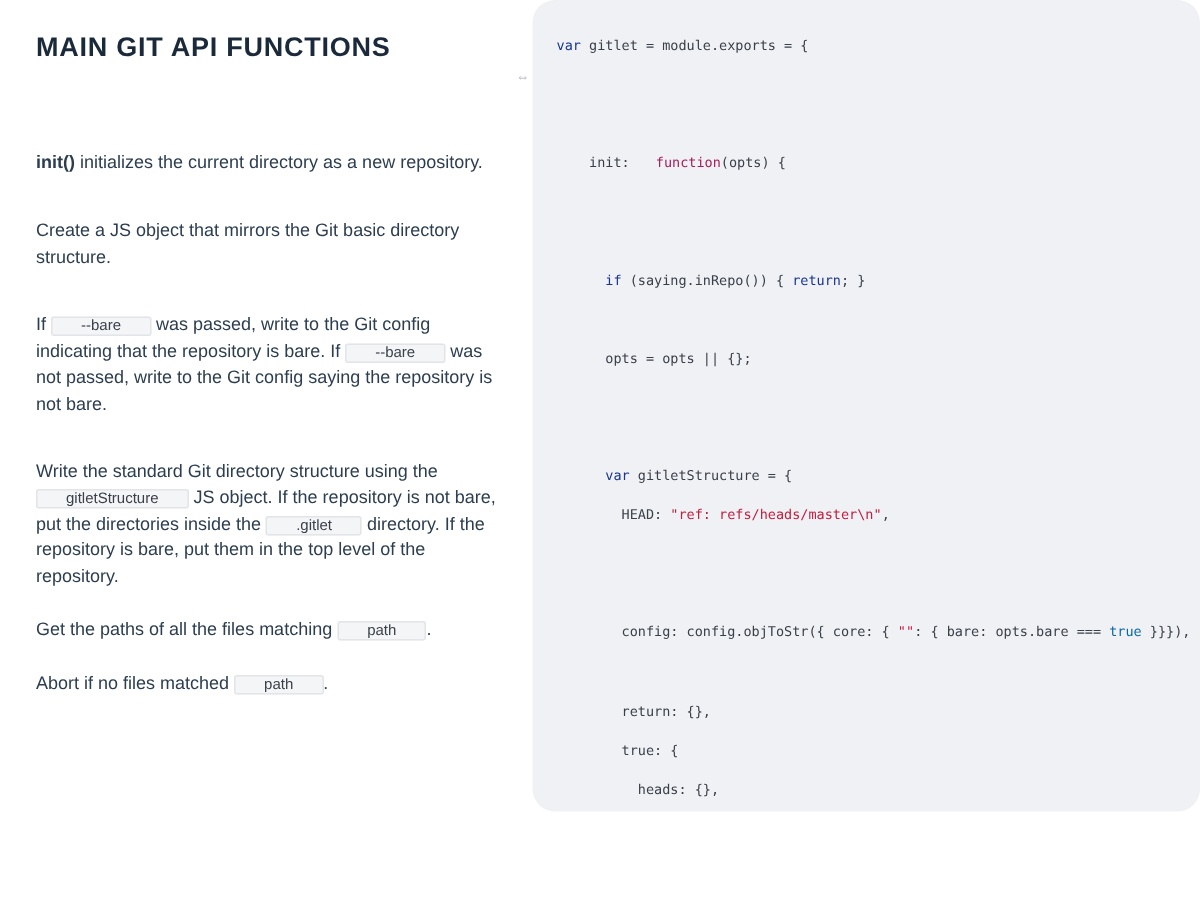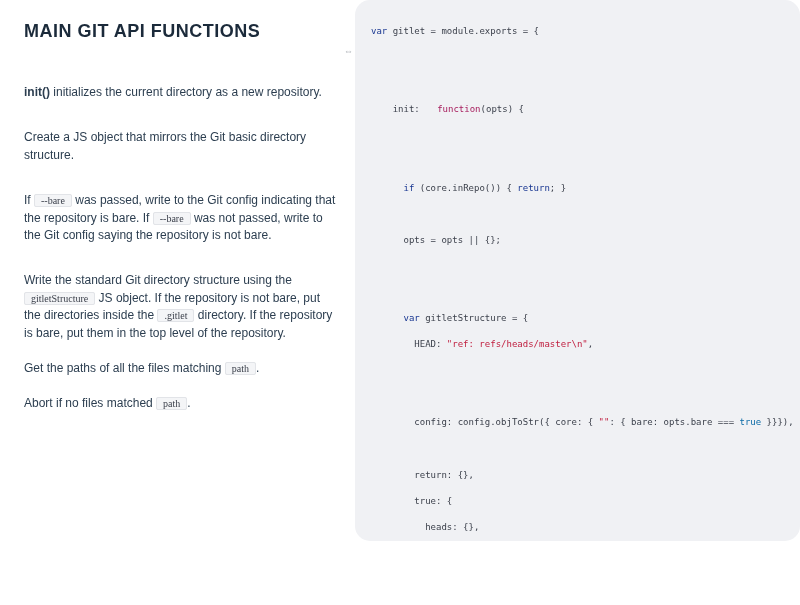--- a/index.html
+++ b/index.html
@@ -43,29 +43,29 @@
     font-size: 18px;
     font-weight: 800;
     letter-spacing: 0.5px;
     margin: 2px 0 22px 0;
     color: #1b2a3a;
   }
   .para {
     margin: 0 0 18px 0;
     color: #2c3e50;
   }
-  .para.first { margin-top: 40px; }
+  .para.first { margin-top: 56px; }
   .bold { font-weight: 700; }
   .inline-code {
-    font-family: Liberation Serif, serif;
+    font-family: Liberation Sans, sans-serif;
     font-size: 10px;
     background: #f4f5f7;
     border: 1px solid #e2e4e8;
     border-radius: 2px;
-    padding: 0 6px;
+    padding: 0 19px;
     color: #3a3f4a;
   }
   
   .kw { color: #183691; }     
   .fn { color: #a71d5d; margin-left: 12px; }     
   .str { color: #c02040; }    
   .bool { color: #0a6aa6; }
   .code-line { display: block; white-space: pre; }
   .resize-handle {
     position: absolute;
@@ -111,21 +111,21 @@
 
   <div class="resize-handle">⇔</div>
 
   <div class="right">
 <span class="code-line"><span class="kw">var</span><span> gitlet = module.exports = {</span></span>
 <span class="code-line"> </span>
 <span class="code-line"> </span>
 <span class="code-line"><span>    init: </span><span class="fn">function</span><span>(opts) {</span></span>
 <span class="code-line"> </span>
 <span class="code-line"> </span>
-<span class="code-line"><span class="kw">      if</span><span> (core.inRepo()) { </span><span class="kw">return</span><span>; }</span></span>
+<span class="code-line"><span class="kw">      if</span><span> (saying.inRepo()) { </span><span class="kw">return</span><span>; }</span></span>
 <span class="code-line"> </span>
 <span class="code-line">      opts = opts || {};</span>
 <span class="code-line"> </span>
 <span class="code-line"> </span>
 <span class="code-line"><span class="kw">      var</span><span> gitletStructure = {</span></span>
 <span class="code-line"><span>        HEAD: </span><span class="str">"ref: refs/heads/master\n"</span><span>,</span></span>
 <span class="code-line"> </span>
 <span class="code-line"> </span>
 <span class="code-line"><span>        config: config.objToStr({ core: { </span><span class="str">""</span><span>: { bare: opts.bare === </span><span class="bool">true</span><span> }}}),</span></span>
 <span class="code-line"> </span>

